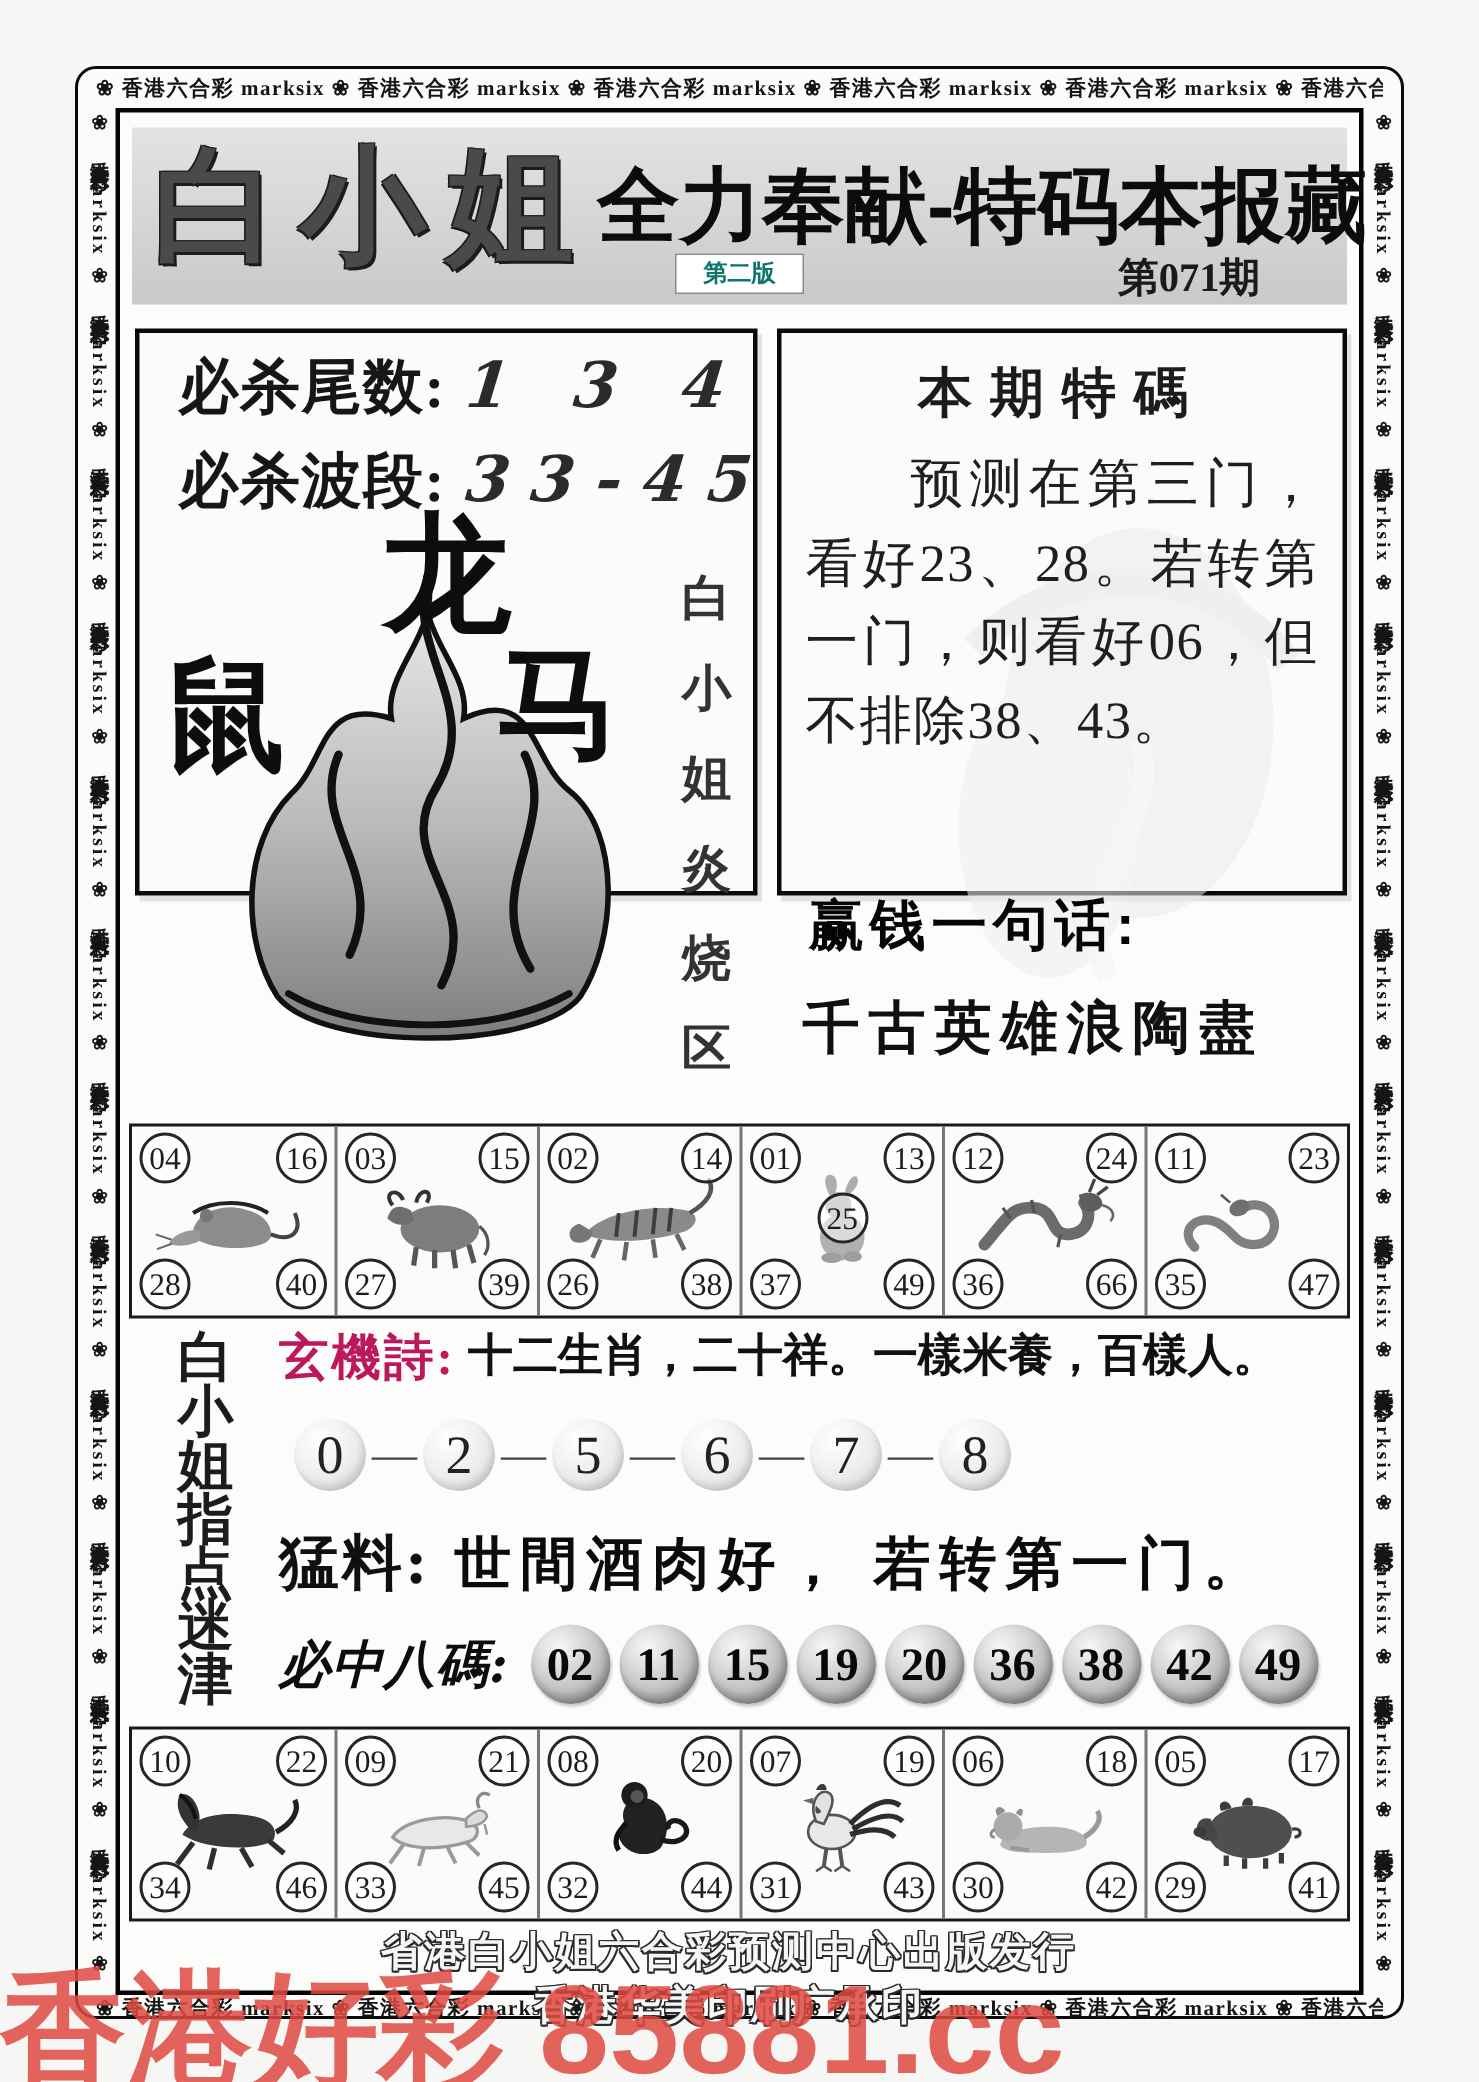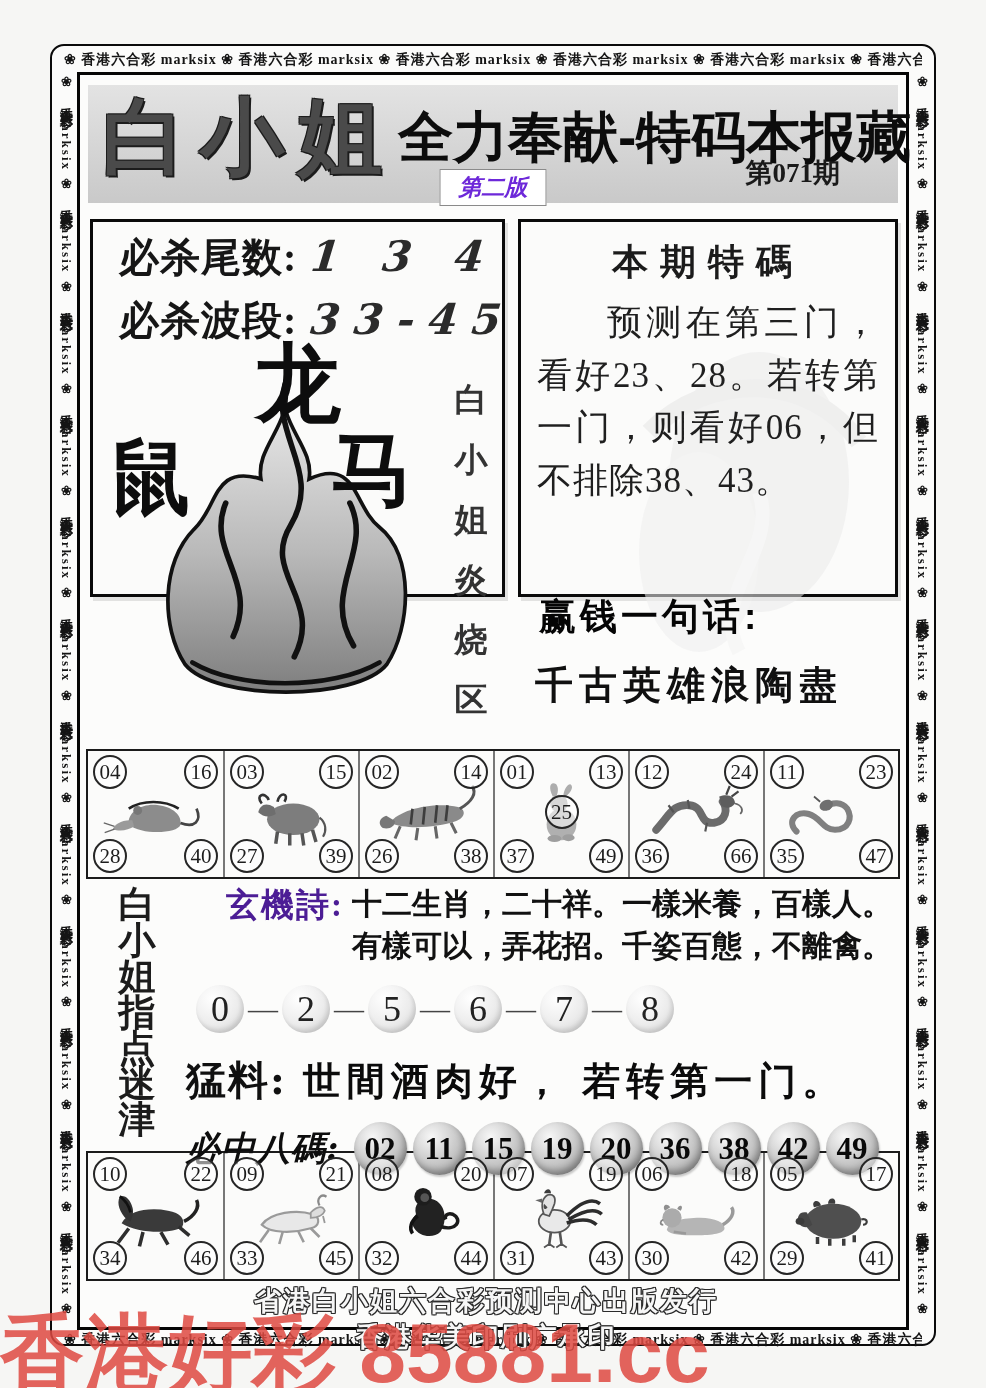--- a/index.html
+++ b/index.html
@@ -47,26 +47,26 @@
     letter-spacing:14px;white-space:nowrap;
     text-shadow:2px 2px 0 #1c1c1c,-1px -1px 0 #1c1c1c,1px -1px 0 #1c1c1c,-1px 1px 0 #1c1c1c;
     font-family:"DejaVu Serif","Liberation Serif",serif;
   }
   .hdr-title{
     font-size:55px;line-height:1;font-weight:bold;color:#0c0c0c;
     letter-spacing:0px;white-space:nowrap;margin-left:2px;
     font-family:"Liberation Sans","DejaVu Sans",sans-serif;
   }
   .issue{
-    position:absolute;right:66px;top:80px;font-size:27px;font-weight:bold;color:#1a1a1a;
+    position:absolute;right:66px;top:92px;font-size:27px;font-weight:bold;color:#1a1a1a;
   }
   .edition{
     position:absolute;left:50%;top:94px;transform:translateX(-50%);
     background:#fff;border:1px solid #8a8a8a;padding:2px 18px;
-    font-size:23px;font-style:italic;font-weight:bold;color:#6d28d9;white-space:nowrap;
+    font-size:16px;font-weight:bold;color:#0f766e;white-space:nowrap;
   }
 
   
   .pbox{
     position:absolute;top:144px;height:378px;border:3px solid #0a0a0a;background:#fbfbfa;
     box-shadow:3px 4px 0 rgba(0,0,0,.10);
   }
   .box-kill{left:10px;width:415px;}
   .box-special{left:438px;width:380px;}
 
@@ -132,21 +132,21 @@
 
   
   .side-title{
     position:absolute;left:10px;top:812px;width:94px;text-align:center;
     font-size:37px;font-weight:bold;color:#1c1c1c;line-height:.97;
     font-family:"DejaVu Serif","Liberation Serif",serif;
   }
   .side-title .vchar{display:block;}
   .tips{position:absolute;left:106px;top:808px;width:712px;height:262px;}
   .poem{display:flex;align-items:flex-start;}
-  .poem-label{font-size:33px;font-weight:bold;letter-spacing:2px;white-space:nowrap;color:#4c1d95;margin-left:40px;}
+  .poem-label{font-size:33px;font-weight:bold;letter-spacing:2px;white-space:nowrap;color:#be185d;}
   .poem-text{font-size:30px;font-weight:bold;line-height:1.4;color:#111;white-space:nowrap;margin-left:8px;}
   .row-tails{display:flex;align-items:center;margin-top:14px;height:56px;}
   .row-label{
     font-size:37px;font-weight:bold;font-style:italic;color:#101010;letter-spacing:2px;
     white-space:nowrap;font-family:"DejaVu Serif","Liberation Serif",serif;
   }
   .ball{
     display:inline-flex;align-items:center;justify-content:center;border-radius:50%;
     font-family:"Liberation Serif","DejaVu Serif",serif;color:#222;flex:none;
   }
@@ -456,21 +456,20 @@
       <span class="vchar">指</span>
       <span class="vchar">点</span>
       <span class="vchar">迷</span>
       <span class="vchar">津</span>
     </div>
   <div class="tips">
     <div class="poem">
       <span class="poem-label">玄機詩:</span>
       <span class="poem-text">
         <span>十二生肖，二十祥。一樣米養，百樣人。</span><br>
-        <span>有樣可以，弄花招。千姿百態，不離禽。</span>
       </span>
     </div>
     <div class="row-tails">
       <span id="tails-balls" style="display:inline-flex;align-items:center;margin-left:10px;">
           <span class="ball light">0</span>
           <span class="dash">—</span>
           <span class="ball light">2</span>
           <span class="dash">—</span>
           <span class="ball light">5</span>
           <span class="dash">—</span>

